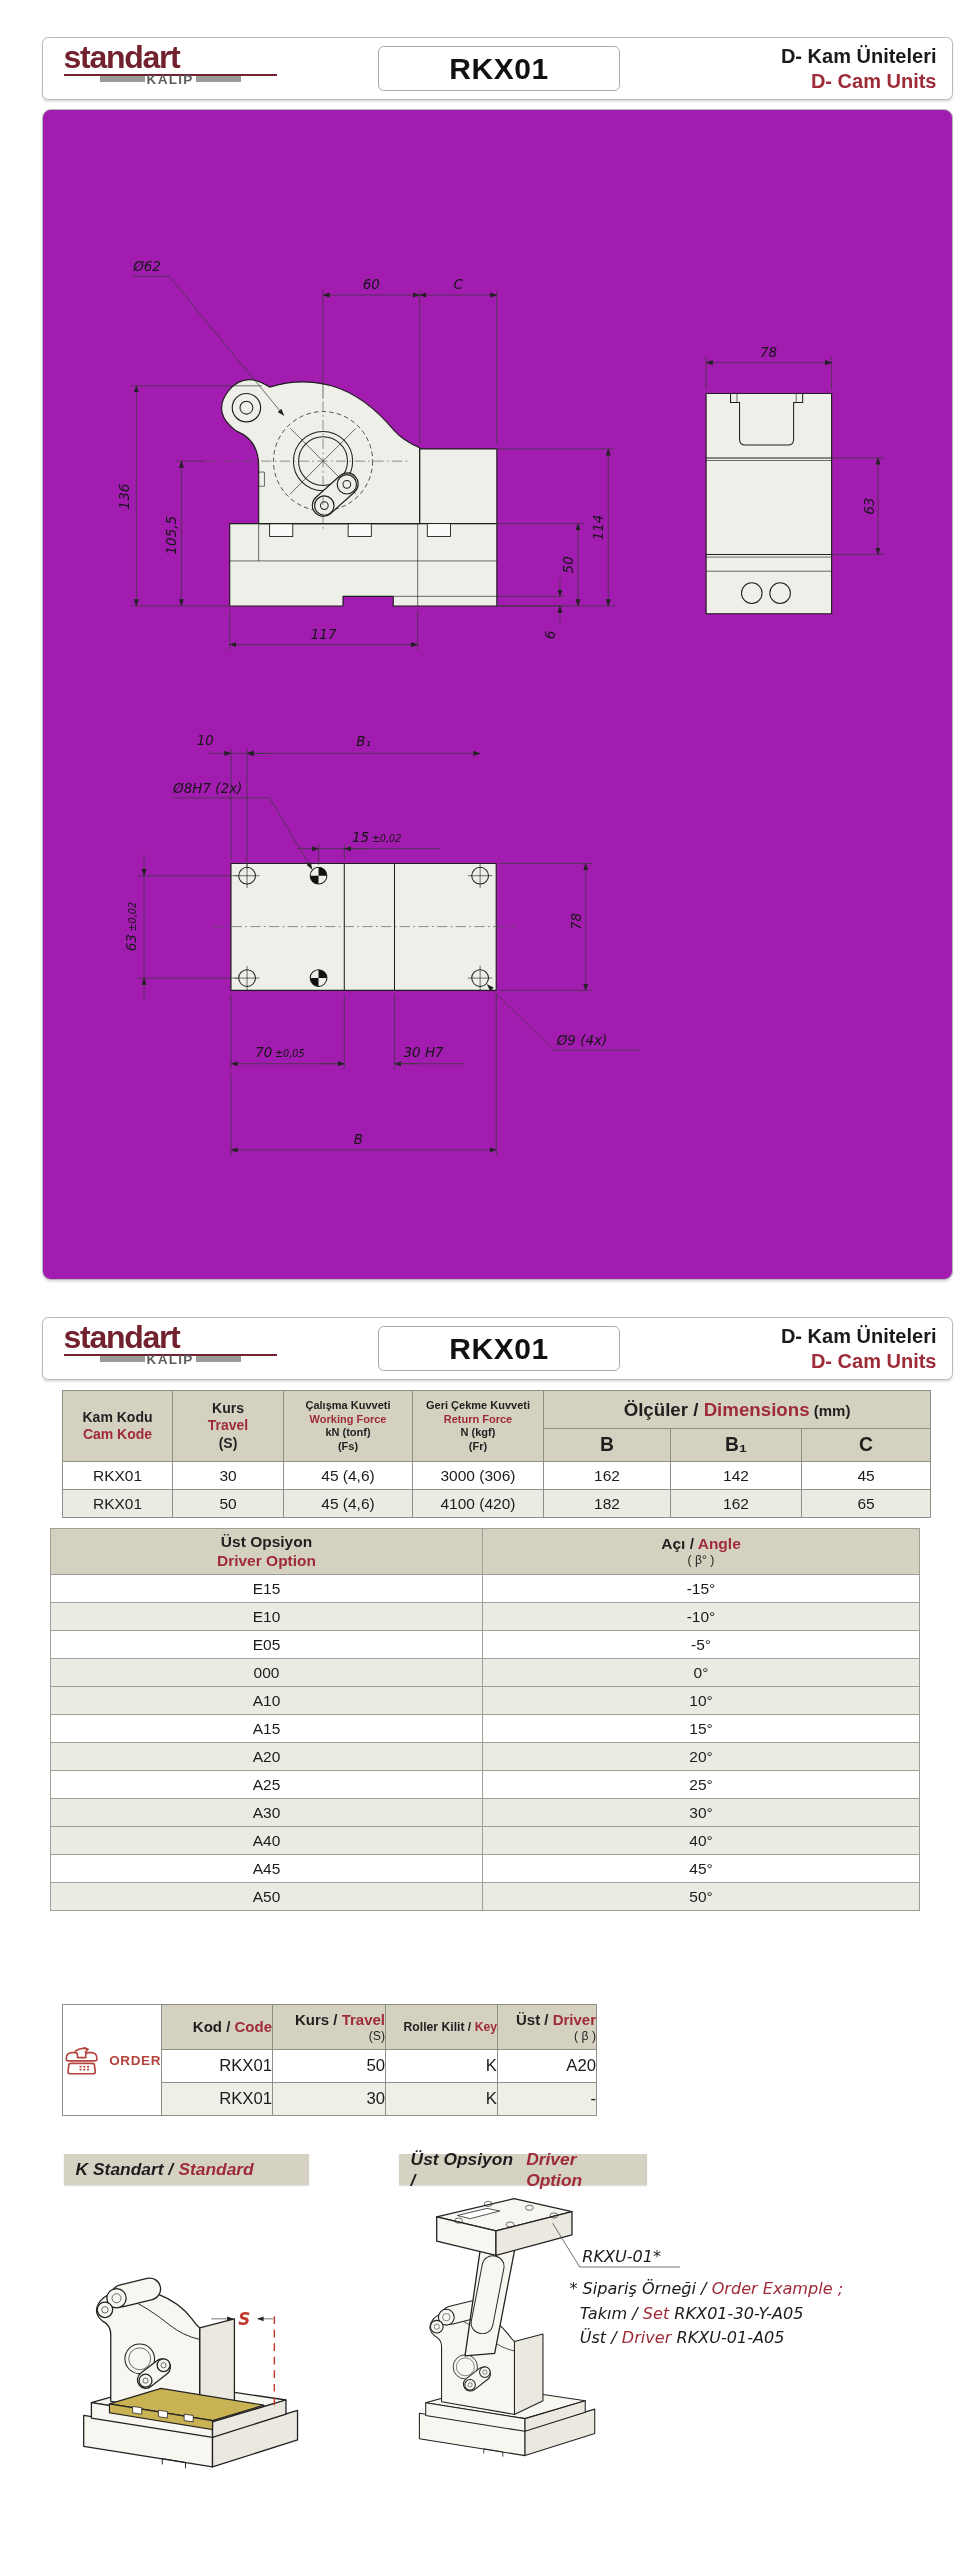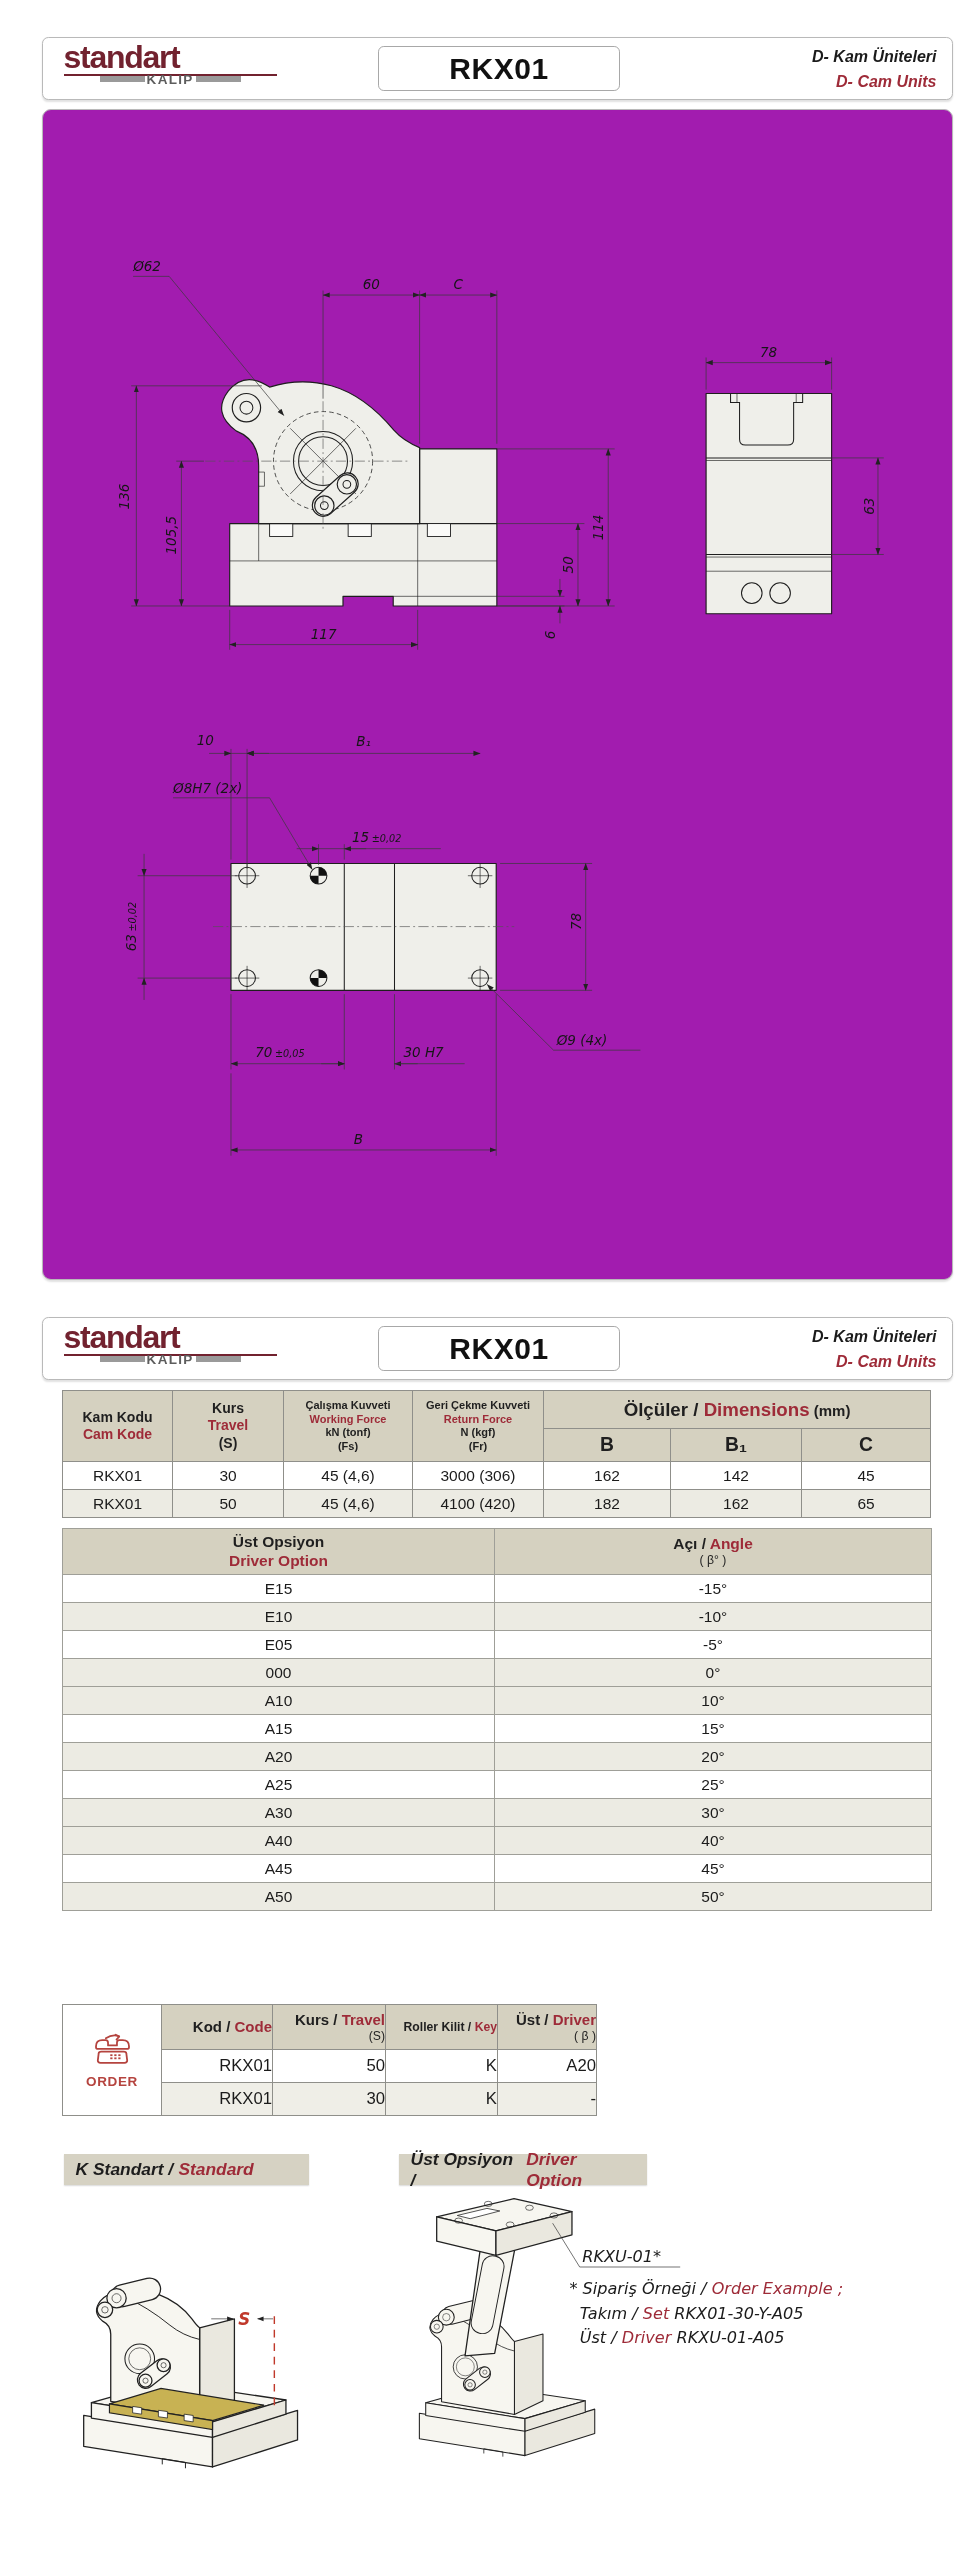--- a/index.html
+++ b/index.html
@@ -8,54 +8,54 @@
   .drawbox{position:absolute;left:42px;top:109px;width:909px;height:1169px;border:1.3px solid #b9b9b9;border-radius:9px;background:#a21caf;box-shadow:0 1.3px 1.9px rgba(0,0,0,.12);}
   
   .logo{position:absolute;left:20.6px;top:2.6px;width:213px;text-align:left;}
   .logo-word{font-weight:800;font-size:32px;letter-spacing:-1.3px;color:#72222f;line-height:33px;border-bottom:2.6px solid #72222f;}
   .logo-sub{margin-top:-3.9px;display:flex;align-items:center;justify-content:center;gap:2px;}
   .logo-sub .txt{font-weight:800;font-size:13.5px;letter-spacing:1.3px;color:#5d5d5d;}
   .logo-sub .bar{display:inline-block;width:45px;height:5.8px;background:#9a9a9a;}
   
   .modelbox{position:absolute;left:335px;top:8.4px;width:240px;height:43px;border:1.3px solid #a8a8a8;border-radius:5.8px;display:flex;align-items:center;justify-content:center;}
   .modelbox span{font-size:30px;font-weight:700;color:#111;letter-spacing:0.6px;}
-  .htitles{position:absolute;right:15.5px;top:5.8px;text-align:right;font-style:italic;font-weight:700;font-size:16px;line-height:25px;}
+  .htitles{position:absolute;right:15.5px;top:5.8px;text-align:right;font-weight:700;font-size:20px;line-height:25px;}
   .htitles .tr{color:#1b1b1b;}
   .htitles .en{color:#9e2b38;}
   
   table{border-collapse:collapse;table-layout:fixed;}
   .t-spec{position:absolute;left:62px;top:1390px;width:869px;}
   .t-spec th,.t-spec td{border:0.6px solid #8f8f8a;text-align:center;vertical-align:middle;padding:0;}
   .t-spec thead th{background:#d5d1c0;color:#1f1f1f;}
   .t-spec .thname{font-size:14px;font-weight:700;line-height:17.4px;}
   .t-spec .thsmall{font-size:11px;font-weight:700;line-height:13.5px;}
   .t-spec .olc{font-size:18.7px;font-weight:700;height:37px;}
   .t-spec .olc .mm{font-size:15px;}
   .t-spec .bbc{font-size:19.3px;font-weight:700;height:32px;}
   .t-spec tbody tr{height:28px;background:#fff;}
   .t-spec tbody td{font-size:15.5px;color:#1b1b1b;}
   .t-spec tbody tr.alt1{background:#ecebe3;}
   .red{color:#9e2b38;}
-  .t-drv{position:absolute;left:62px;top:1528px;width:869px;}
+  .t-drv{position:absolute;left:50px;top:1528px;width:869px;}
   .t-drv th,.t-drv td{border:0.6px solid #9f9f98;text-align:center;vertical-align:middle;padding:0;}
   .t-drv thead th{background:#d5d1c0;height:45px;color:#1f1f1f;}
   .t-drv .h-main{font-size:15.5px;font-weight:700;line-height:18.7px;}
   .t-drv .h-sub{font-size:12.2px;font-weight:400;line-height:15px;}
   .t-drv tbody tr{height:28px;background:#fff;}
   .t-drv tbody td{font-size:15.5px;color:#1b1b1b;}
   .t-drv tbody tr.alt1{background:#ecebe3;}
   .t-ord{position:absolute;left:62px;top:2004px;width:533px;}
   .t-ord th,.t-ord td{border:0.6px solid #8f8f8a;text-align:right;vertical-align:middle;padding:0;}
   .t-ord th{background:#d5d1c0;height:44px;color:#1f1f1f;}
   .t-ord .h-main{font-size:15px;font-weight:700;line-height:17.4px;}
   .t-ord .h-sub{font-size:12.2px;font-weight:400;line-height:14px;}
   .t-ord td{font-size:16.7px;color:#1b1b1b;background:#fff;height:32px;}
   .t-ord tr.alt2 td{background:#efeee7;}
   .t-ord td.iconcell{background:#fff;width:99px;}
-  .ordericon{display:flex;flex-direction:column;align-items:center;gap:9px;}
+  .ordericon{display:flex;flex-direction:row;align-items:center;gap:9px;}
   .ordericon .lbl{font-size:13.5px;font-weight:800;color:#b5443f;letter-spacing:0.6px;}
   
   .legend{position:absolute;height:31px;background:#d6d2c3;display:flex;align-items:center;padding:0 11.6px;font-style:italic;font-weight:700;font-size:17.4px;color:#1d1d1d;box-shadow:0 0.6px 1.3px rgba(0,0,0,.15);}
   .legend .red{margin-left:5.2px;}
   
   .pt{fill:#efefea;stroke:#1e1e1e;stroke-width:1.8;stroke-linejoin:round;}
   .cut{fill:#fafaf8;stroke:#1e1e1e;stroke-width:1.4;}
   .pt2{fill:none;stroke:#1e1e1e;stroke-width:1.6;}
   .tn{fill:none;stroke:#1e1e1e;stroke-width:1;}
   .dm{fill:none;stroke:#3a3a3a;stroke-width:1.1;}

